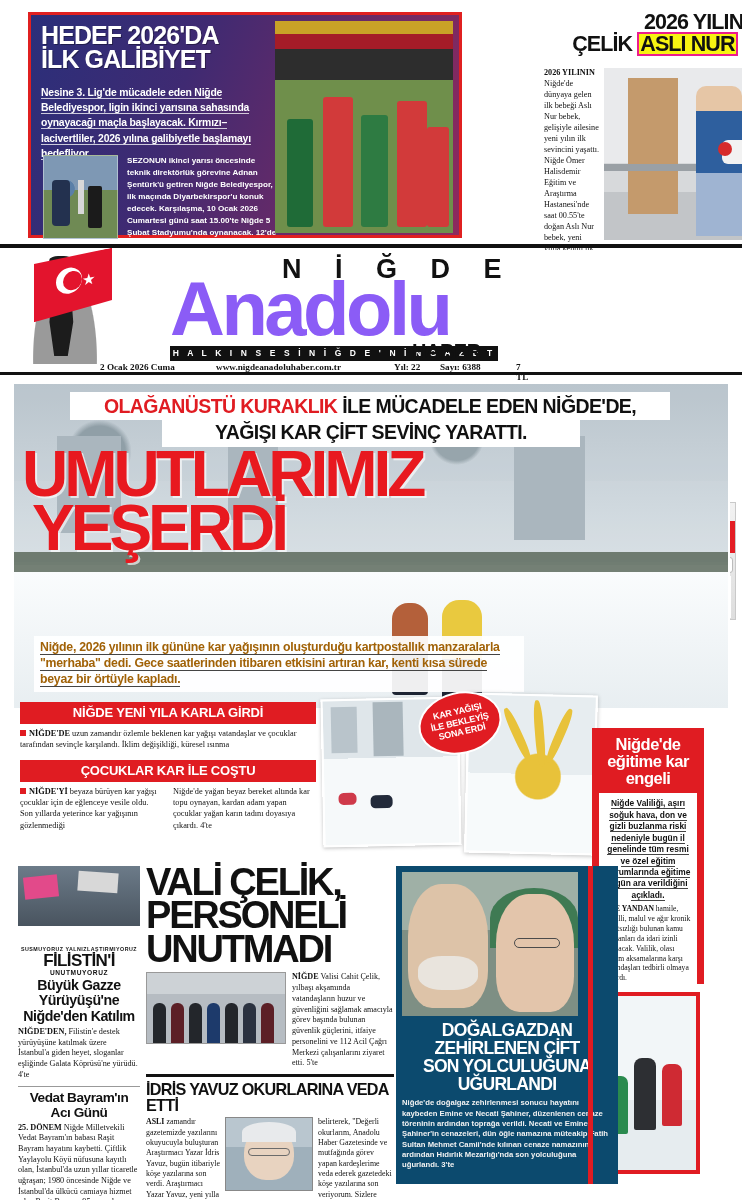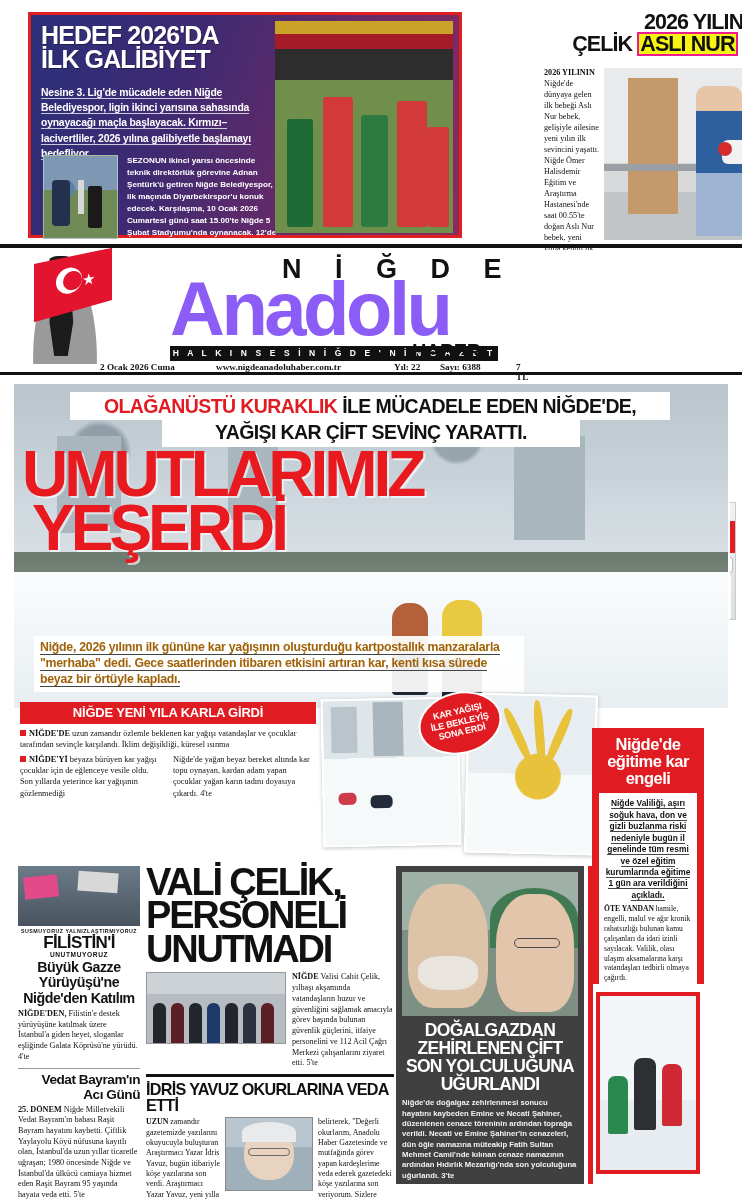--- a/index.html
+++ b/index.html
@@ -289,33 +289,33 @@
   .edu-photo .w3 { position: absolute; left: 62px; bottom: 44px; width: 20px; height: 62px; background: #cf2a33; border-radius: 7px 7px 2px 2px; }
 
   
   .left-col { position: absolute; left: 18px; top: 866px; width: 122px; }
   .gazze-photo {
     width: 122px; height: 60px; background: linear-gradient(#6c7b89,#49545f); position: relative; overflow: hidden;
   }
   .gazze-photo .ban { position: absolute; left: 6px; top: 10px; width: 34px; height: 22px; background: #e24a8a; transform: rotate(-6deg); }
   .gazze-photo .ban2 { position: absolute; left: 60px; top: 6px; width: 40px; height: 20px; background: #d8d8d8; transform: rotate(4deg); }
   .filistin {
-    text-align: center; padding-top: 2px;
+    text-align: center; padding-top: 20px;
   }
   .filistin .top-line { font-size: 5.3px; font-weight: 700; letter-spacing: .5px; color: #111; }
   .filistin .word { font-size: 17px; font-weight: 900; color: #111; letter-spacing: -.6px; line-height: 1; }
   .filistin .bot-line { font-size: 6.6px; font-weight: 700; color: #111; letter-spacing: .6px; }
   .gazze-title {
     text-align: center; font-weight: 900; font-size: 14.2px; line-height: 1.08;
     color: #111; letter-spacing: -0.45px; margin-top: 2px;
   }
   .gazze-body { margin-top: 3px; font-family: "Liberation Serif", serif; font-size: 8.2px; line-height: 1.3; color: #111; }
   .gazze-body b { font-weight: 700; }
   .hr-thin { border-top: 1px solid #999; margin: 6px 0 4px; }
-  .vedat-title { text-align: right; font-weight: 900; font-size: 13.6px; line-height: 1.05; color: #111; letter-spacing: -0.45px; }
+  .vedat-title { text-align: center; font-weight: 900; font-size: 13.6px; line-height: 1.05; color: #111; letter-spacing: -0.45px; }
   .vedat-body { margin-top: 3px; font-family: "Liberation Serif", serif; font-size: 8.2px; line-height: 1.3; color: #111; }
   .vedat-body b { font-weight: 700; }
 
   .vali-block { position: absolute; left: 146px; top: 866px; width: 248px; }
   .vali-title {
     font-weight: 900; font-size: 38px; line-height: 0.88; color: #111; letter-spacing: -2.2px;
   }
   .vali-row { display: flex; gap: 6px; margin-top: 6px; }
   .vali-photo {
     width: 140px; height: 72px;
@@ -340,22 +340,22 @@
   .idris-col b { font-weight: 700; }
   .idris-photo {
     width: 88px; height: 74px; background: linear-gradient(#b9c6cf 0 40%, #9fb0bb 40% 100%);
     position: relative; overflow: hidden; border: 1px solid #888;
   }
   .idris-photo .head { position: absolute; left: 50%; top: 8px; transform: translateX(-50%); width: 50px; height: 54px; background: #e8d3c0; border-radius: 50% 50% 44% 44%; }
   .idris-photo .hair { position: absolute; left: 50%; top: 4px; transform: translateX(-50%); width: 54px; height: 20px; background: #e8eaec; border-radius: 50% 50% 0 0; }
   .idris-photo .glass { position: absolute; left: 50%; top: 30px; transform: translateX(-50%); width: 42px; height: 8px; border: 1.4px solid #6b6b6b; border-radius: 4px; }
 
   .gas-block {
-    position: absolute; left: 396px; top: 866px; width: 188px; height: 318px;
-    background: #404040; padding: 6px;
+    position: absolute; left: 396px; top: 866px; width: 222px; height: 318px;
+    background: #0c4a6e; padding: 6px;
   }
   .gas-photo {
     width: 176px; height: 144px; background: linear-gradient(#9fb0a6 0 40%, #7e8f84 40% 100%);
     position: relative; overflow: hidden;
   }
   .gas-photo .f1 { position: absolute; left: 6px; top: 12px; width: 80px; height: 124px; background: #ddc3a8; border-radius: 42% 42% 30% 30%; }
   .gas-photo .f1::after { content:""; position:absolute; left:10px; bottom:18px; width:60px; height:34px; background:#e9e4dd; border-radius: 40%; }
   .gas-photo .f2 { position: absolute; right: 4px; top: 22px; width: 78px; height: 118px; background: #e3c5ab; border-radius: 42% 42% 30% 30%; }
   .gas-photo .scarf { position: absolute; right: 0; top: 16px; width: 88px; height: 60px; background: #3f7a53; border-radius: 50% 50% 0 0; }
   .gas-photo .gl { position: absolute; right: 18px; top: 66px; width: 46px; height: 10px; border: 1.5px solid #4b4b4b; border-radius: 5px; }
@@ -475,20 +475,21 @@
     <span class="l2">YEŞERDİ</span>
   </div>
 
   <div class="hero-lead"><span>Niğde, 2026 yılının ilk gününe kar yağışının oluşturduğu kartpostallık manzaralarla "merhaba" dedi. Gece saatlerinden itibaren etkisini artıran kar, kenti kısa sürede beyaz bir örtüyle kapladı.</span></div>
 
   <div class="snow-col">
     <div class="sec-hd">NİĞDE YENİ YILA KARLA GİRDİ</div>
     <div class="sec-cols">
       <div class="c"><span class="sq"></span><b>NİĞDE'DE</b><span> uzun zamandır özlemle beklenen kar yağışı vatandaşlar ve çocuklar tarafından sevinçle karşılandı. İklim değişikliği, küresel ısınma</span></div>
     </div>
+    <div class="sec-hd" style="margin-top:10px">ÇOCUKLAR KAR İLE COŞTU</div>
     <div class="sec-cols">
       <div class="c"><span class="sq"></span><b>NİĞDE'Yİ</b><span> beyaza bürüyen kar yağışı çocuklar için de eğlenceye vesile oldu. Son yıllarda yeterince kar yağışının gözlenmediği</span></div>
       <div class="c">Niğde'de yağan beyaz bereket altında kar topu oynayan, kardan adam yapan çocuklar yağan karın tadını doyasıya çıkardı. 4'te</div>
     </div>
   </div>
 
   <div class="photo-snow1">
     <div class="bb"></div>
       <div class="bb2"></div>
       <div class="kid1"></div>
@@ -568,21 +569,21 @@
           <i></i>
         </div>
       <div class="vali-body"><b>NİĞDE</b><span> Valisi Cahit Çelik, yılbaşı akşamında vatandaşların huzur ve güvenliğini sağlamak amacıyla görev başında bulunan güvenlik güçlerini, itfaiye personelini ve 112 Acil Çağrı Merkezi çalışanlarını ziyaret etti. 5'te</span></div>
     </div>
   </div>
 
   <div class="idris-block">
     <div class="idris-rule"></div>
     <div class="idris-title">İDRİS YAVUZ OKURLARINA VEDA ETTİ</div>
     <div class="idris-row">
-      <div class="idris-col"><b>UZUN</b><span> zamandır gazetemizde yazılarını okuyucuyla buluşturan Araştırmacı Yazar İdris Yavuz, bugün itibariyle köşe yazılarına son verdi. Araştırmacı Yazar Yavuz, yeni yılla birlikte yazılarına son verdiğini</span></div>
+      <div class="idris-col"><b>ASLI</b><span> zamandır gazetemizde yazılarını okuyucuyla buluşturan Araştırmacı Yazar İdris Yavuz, bugün itibariyle köşe yazılarına son verdi. Araştırmacı Yazar Yavuz, yeni yılla birlikte yazılarına son verdiğini</span></div>
       <div class="idris-photo">
           <div class="head"></div>
           <div class="hair"></div>
           <div class="glass"></div>
         </div>
       <div class="idris-col">belirterek, "Değerli okurlarım, Anadolu Haber Gazetesinde ve mutfağında görev yapan kardeşlerime veda ederek gazetedeki köşe yazılarına son veriyorum. Sizlere başarılar diliyorum." diyerek okurlarına veda etti.</div>
     </div>
   </div>
 
   <div class="gas-block">

